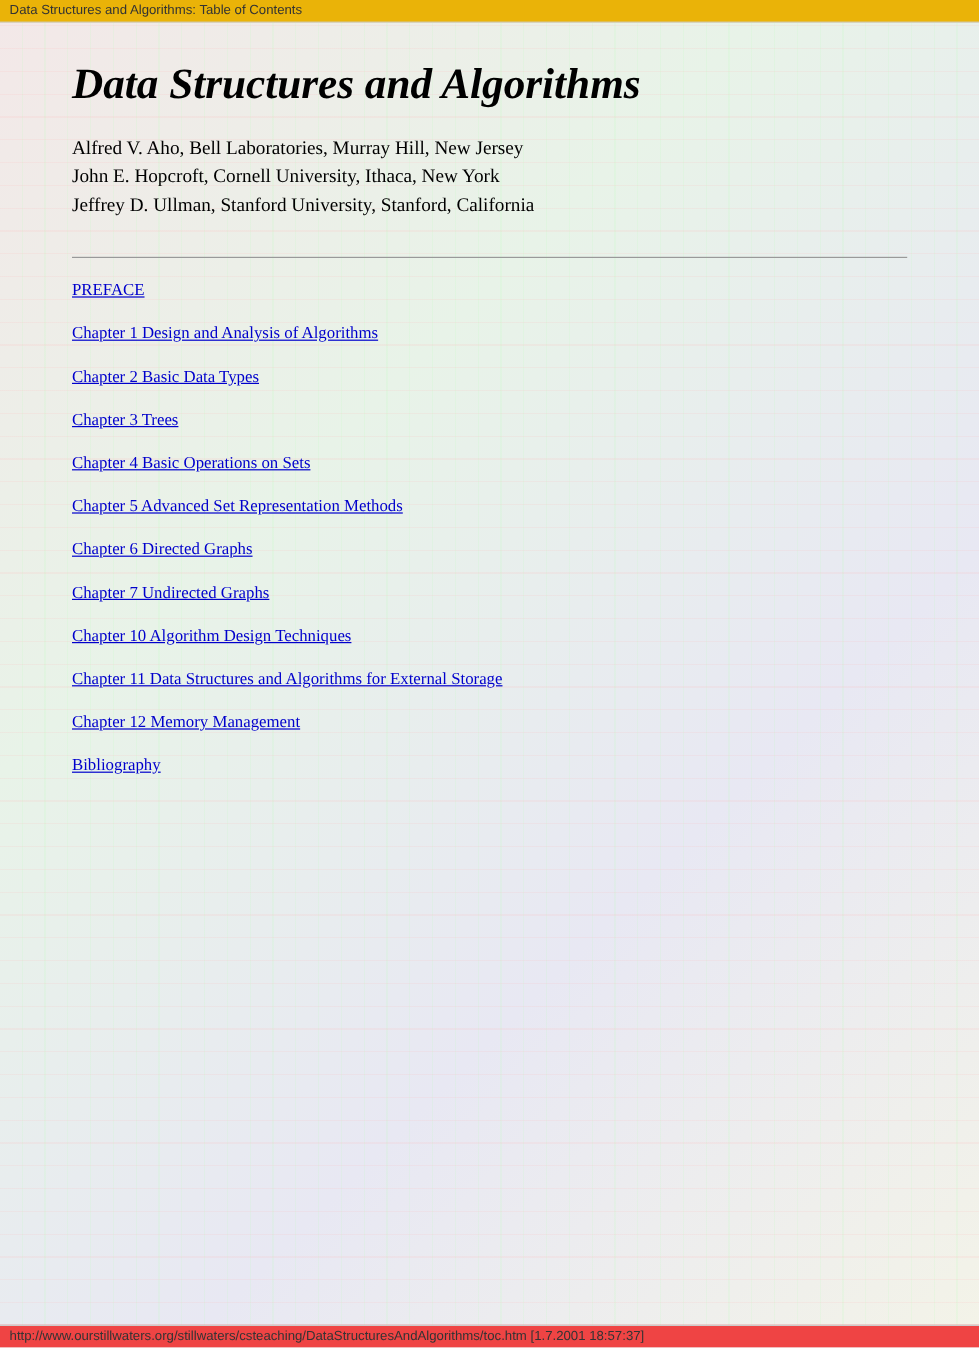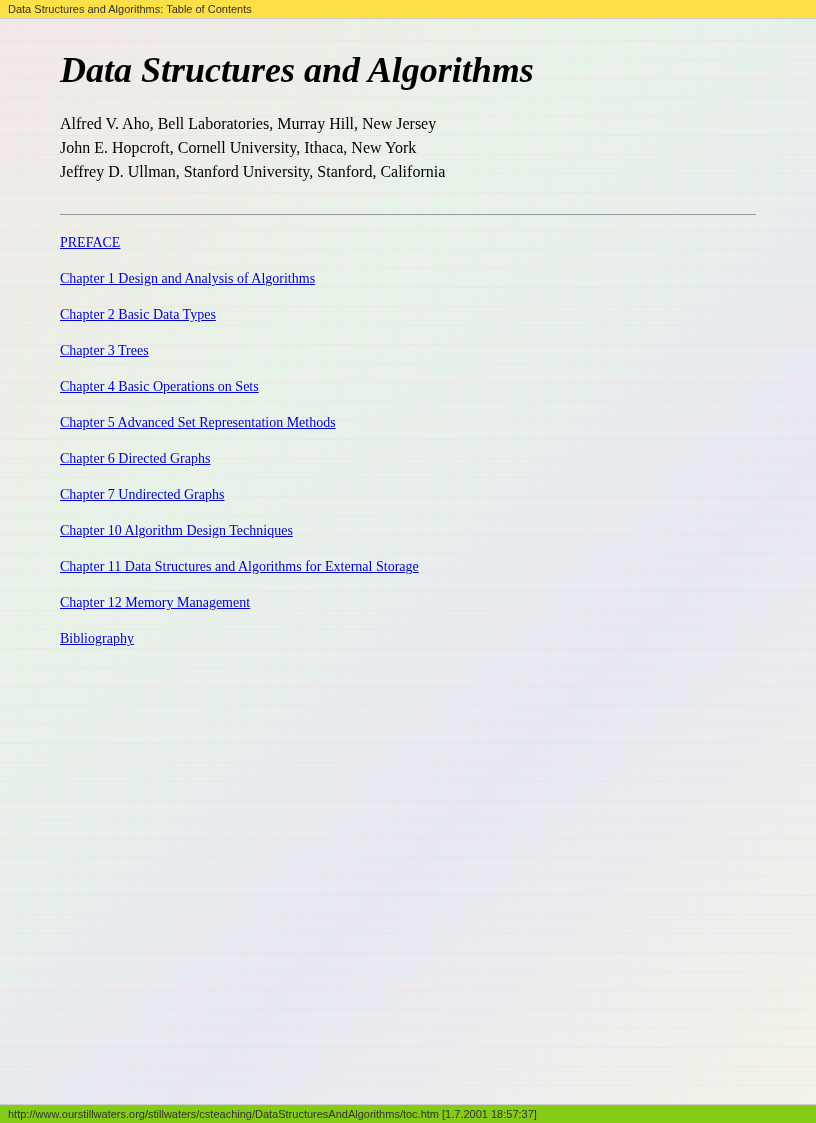--- a/index.html
+++ b/index.html
@@ -11,21 +11,21 @@
     body {
       width: 816px;
       min-height: 1123px;
       font-family: Times New Roman, Times, serif;
       background-color: #f5f5f5;
       display: flex;
       flex-direction: column;
     }
 
     .title-bar {
-      background-color: #fde047;
+      background-color: #eab308;
       border-bottom: 1px solid #ccc;
       padding: 3px 8px;
       font-size: 11px;
       font-family: Arial, sans-serif;
       color: #333;
     }
 
     .page-wrapper {
       flex: 1;
       background: 
@@ -78,21 +78,21 @@
 
     .toc-link {
       display: block;
       color: #0000cc;
       font-size: 14px;
       margin-bottom: 20px;
       cursor: pointer;
     }
 
     .status-bar {
-      background-color: #84cc16;
+      background-color: #ef4444;
       border-top: 1px solid #ccc;
       padding: 3px 8px;
       font-size: 11px;
       font-family: Arial, sans-serif;
       color: #333;
     }
   </style>
 </head>
 <body>
 

